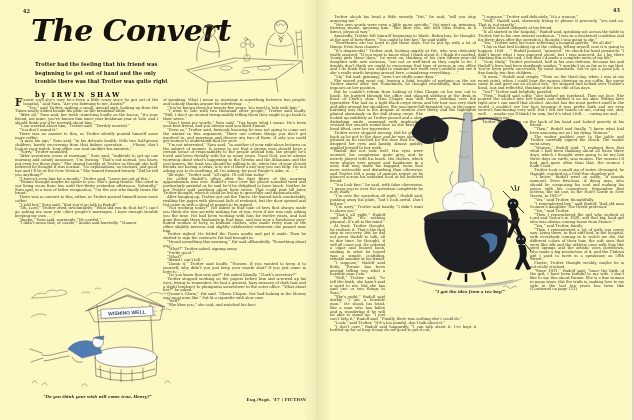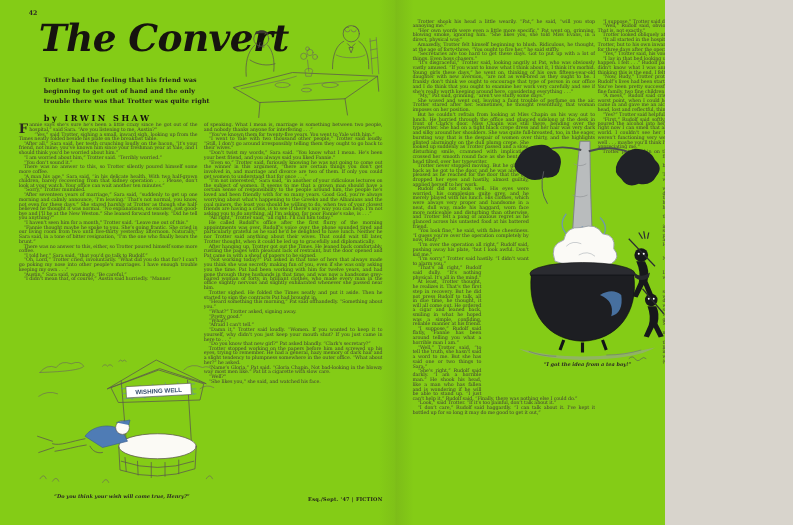--- a/index.html
+++ b/index.html
@@ -1,16 +1,16 @@
 <!DOCTYPE html>
 <html><head>
 <meta charset="utf-8">
 <style>
   html,body{margin:0;padding:0;background:#d8d4cc;}
-  #spread{position:relative;width:532px;height:420px;background:#84cc16;overflow:hidden;
+  #spread{position:relative;width:632px;height:420px;background:#fef9c3;overflow:hidden;
           font-family:"DejaVu Serif",serif;color:#3a352e;}
   #spread::before{content:"";position:absolute;left:303px;top:0;width:28px;height:100%;
           background:linear-gradient(90deg,rgba(0,0,0,0) 0%,rgba(60,55,45,.07) 45%,rgba(60,55,45,.10) 50%,rgba(0,0,0,0) 100%);z-index:5;pointer-events:none;}
   .page{position:absolute;top:0;width:317px;height:420px;overflow:hidden;}
   #page-left{left:0;}
   #page-right{left:317px;}
   .inner{position:absolute;left:0;top:0;width:634px;height:840px;transform:scale(.5);transform-origin:0 0;}
 
   .pagenum{position:absolute;font-size:10px;font-weight:bold;color:#2c2823;}
   .title{position:absolute;left:62px;top:30px;font-size:60px;line-height:62px;font-weight:bold;

